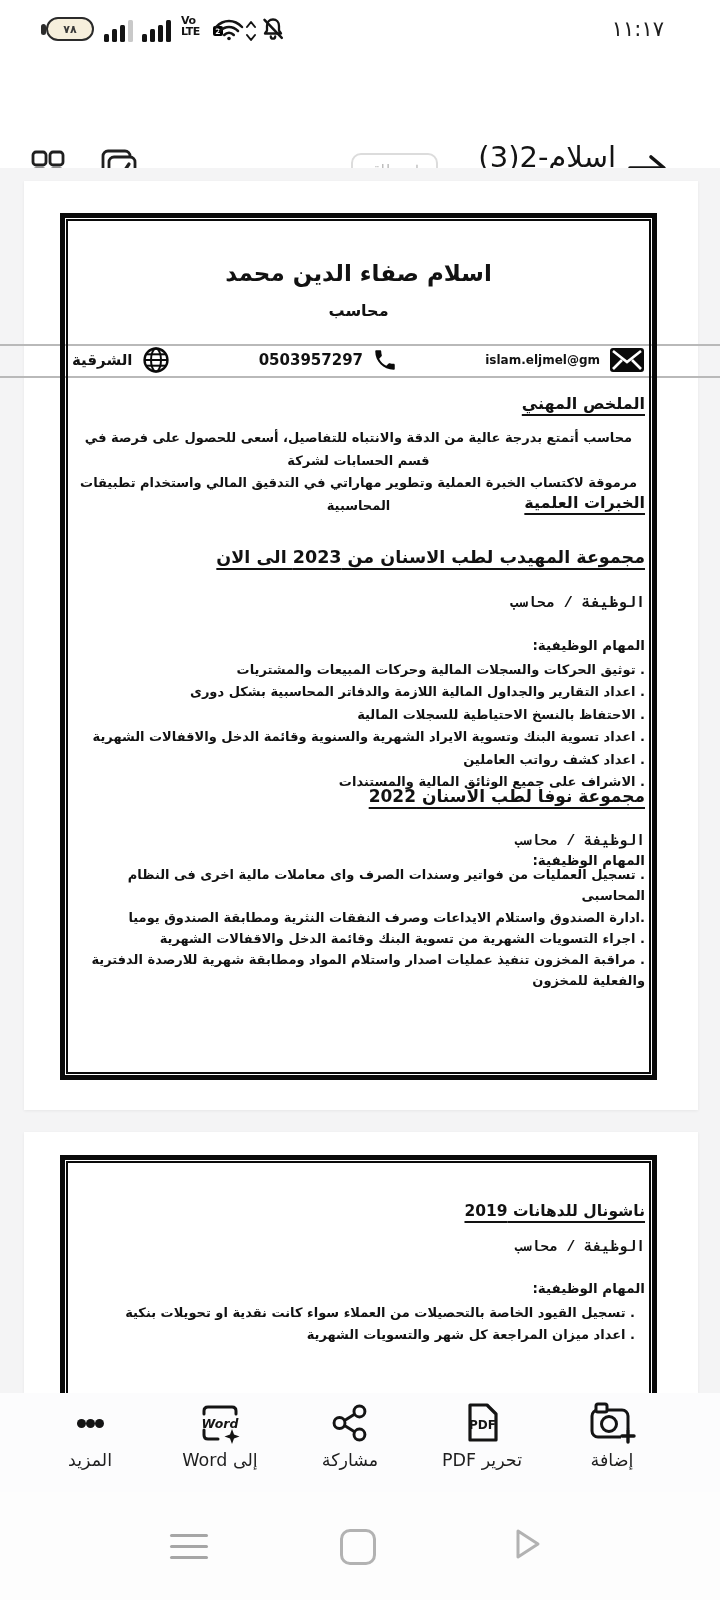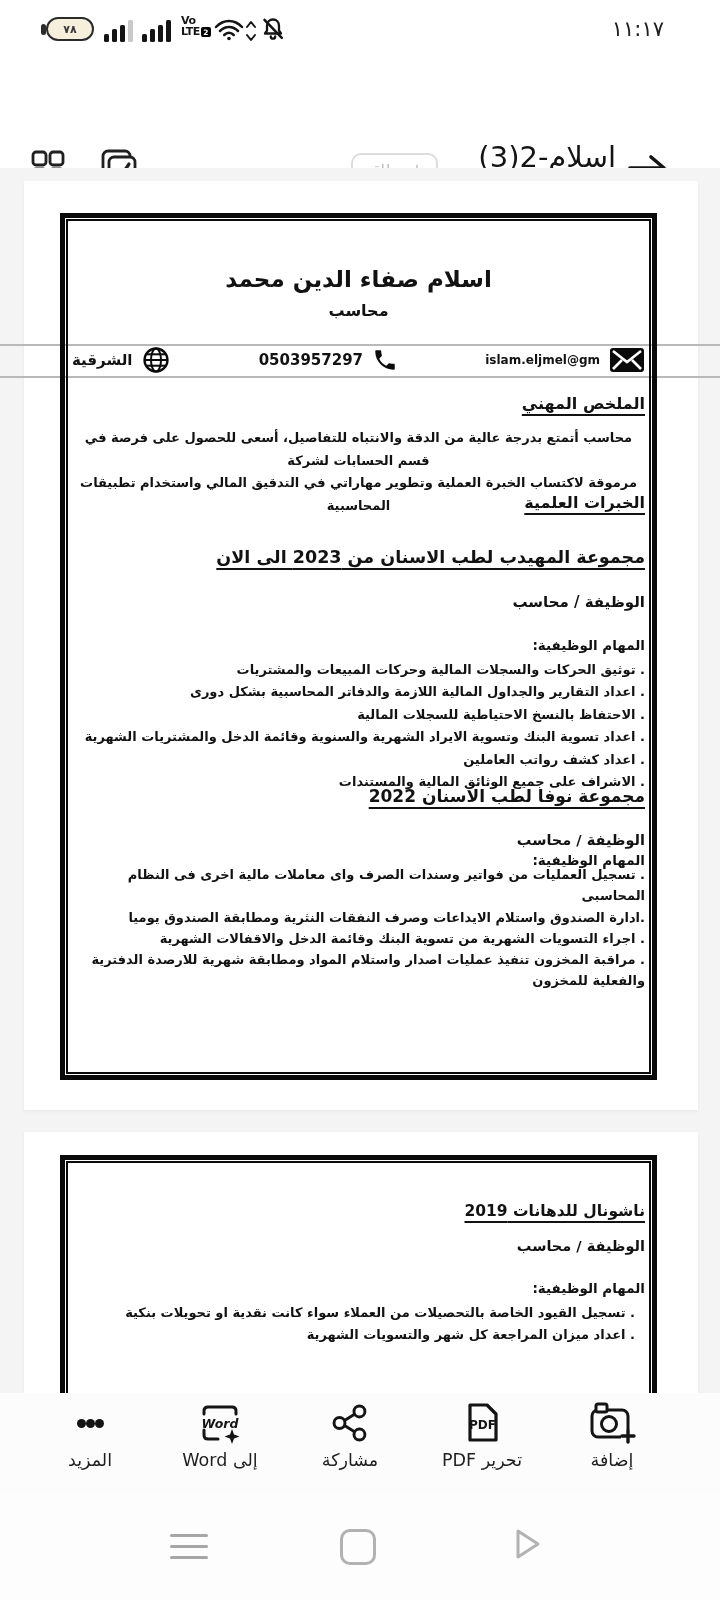--- a/index.html
+++ b/index.html
@@ -16,21 +16,21 @@
   .battery { position:absolute; left:46px; top:17px; width:48px; height:24px;
     border:2px solid #2b2b2b; border-radius:12px; background:#f6efdc;
     display:flex; align-items:center; justify-content:center;
     font-size:11px; font-weight:700; color:#3a3a3a; }
   .battery-nub { position:absolute; left:41px; top:24px; width:5px; height:11px; border-radius:3px; background:#2b2b2b; }
   .sigbars { position:absolute; top:19px; height:23px; display:flex; align-items:flex-end; gap:3px; }
   .sigbars i { display:block; width:5px; background:#141414; border-radius:1.5px; }
   .sb1{height:8px;} .sb2{height:13px;} .sb3{height:17px;} .sb4{height:22px;}
   .sig-dim { background:#c9c9c9 !important; }
   .volte { position:absolute; left:181px; top:15px; line-height:11px; font-weight:700; font-size:11px; color:#141414; letter-spacing:-0.5px; }
-  .volte-row { display:flex; align-items:flex-end; gap:1px; }
+  .volte-row { display:flex; gap:13px; }
   .volte-badge { width:10px; height:10px; background:#000; color:#fff; font-size:7.5px; font-weight:700;
     display:flex; align-items:center; justify-content:center; border-radius:2px; }
   .time { position:absolute; right:56px; top:17px; font-size:21px; color:#1d1d1d; }
 
   
   .app-bar { position:absolute; top:56px; left:0; width:720px; height:112px; background:#fff; }
   .icon-btn { display:flex; align-items:center; justify-content:center; }
   .title-wrap { position:absolute; right:104px; top:84px; padding-bottom:9px; border-bottom:3px dashed #a2a2a2; }
   .doc-title { font-size:29px; font-weight:500; color:#141414; direction:rtl; unicode-bidi:plaintext; }
   .card-pill { position:absolute; right:282px; top:97px; height:35px; padding:0 11px;
@@ -47,30 +47,30 @@
   .hr-divider { position:absolute; left:0; width:720px; height:2px; background:#b9b9b9; z-index:3; }
   .bbox { position:absolute; left:60px; width:597px; border:5px solid #0a0a0a; z-index:4; pointer-events:none; }
   .bbox-inner { position:absolute; inset:1px; border:2px solid #0a0a0a; }
   .bbox1 { top:45px; height:867px; }
   .bbox2 { top:987px; height:300px; border-bottom:none; }
   .bbox2 .bbox-inner { border-bottom:none; }
   .doc-content { position:absolute; z-index:5; left:72px; width:573px; direction:rtl; color:#121212; }
   .t-center { text-align:center; }
   .t-right { text-align:right; }
   .u { text-decoration:underline; text-decoration-thickness:2px; text-underline-offset:5px; }
-  .cv-name { top:98px; font-size:23px; font-weight:700; }
+  .cv-name { top:92px; font-size:23px; font-weight:700; }
   .cv-jobtitle { top:133px; font-size:16px; font-weight:700; }
   .contact-row { top:176px; height:32px; display:flex; align-items:center; justify-content:space-between; }
   .contact-item { display:flex; align-items:center; gap:9px; font-size:15px; font-weight:700; }
   .contact-item .ltr { direction:ltr; }
   .email-text { font-size:12px; }
   .sec-head { font-size:16px; font-weight:700; }
   .summary-line { font-size:13px; font-weight:700; line-height:22.5px; }
   .company { font-weight:700; }
-  .role { font-size:15px; font-weight:700; }
+  .role { font-size:15px; font-weight:700;font-family:Liberation Mono, monospace; }
   .tasks-head { font-size:13.5px; font-weight:700; }
   .tasks { font-size:13px; font-weight:700; }
   .tasks div { text-align:right; }
 
   
   .toolbar { position:absolute; top:1393px; left:0; width:720px; height:99px; background:#fcfcfd; }
   .tb-item { position:absolute; top:4px; display:flex; flex-direction:column; align-items:center; }
   .tb-icon { height:52px; display:flex; align-items:center; justify-content:center; }
   .tb-label { font-size:17.5px; color:#1f1f1f; direction:rtl; unicode-bidi:plaintext; margin-top:1px; }
   .dots i { display:block; width:9px; height:9px; border-radius:50%; background:#141414; margin:5px auto; }
@@ -216,21 +216,21 @@
 
     <div class="doc-content sec-head t-right" style="top:325px;"><span class="u">الخبرات العلمية</span></div>
 
     <div class="doc-content company t-right" style="top:379px; font-size:17.5px;"><span class="u">مجموعة المهيدب لطب الاسنان من 2023 الى الان</span></div>
     <div class="doc-content role t-right" style="top:425px;">الوظيفة / محاسب</div>
     <div class="doc-content tasks-head t-right" style="top:469px;">المهام الوظيفية:</div>
     <div class="doc-content tasks" style="top:491px; line-height:22.4px;">
       <div>. توثيق الحركات والسجلات المالية وحركات المبيعات والمشتريات</div>
       <div>. اعداد التقارير والجداول المالية اللازمة والدفاتر المحاسبية بشكل دورى</div>
       <div>. الاحتفاظ بالنسخ الاحتياطية للسجلات المالية</div>
-      <div>. اعداد تسوية البنك وتسوية الايراد الشهرية والسنوية وقائمة الدخل والمشتريات الشهرية</div>
+      <div>. اعداد تسوية البنك وتسوية الايراد الشهرية والسنوية وقائمة الدخل والاقفالات الشهرية</div>
       <div>. اعداد كشف رواتب العاملين</div>
       <div>. الاشراف على جميع الوثائق المالية والمستندات</div>
     </div>
 
     <div class="doc-content company t-right" style="top:618px; font-size:17px;"><span class="u">مجموعة نوفا لطب الاسنان 2022</span></div>
     <div class="doc-content role t-right" style="top:664px; font-size:14.5px;">الوظيفة / محاسب</div>
     <div class="doc-content tasks-head t-right" style="top:684px;">المهام الوظيفية:</div>
     <div class="doc-content tasks" style="top:696px; line-height:21.3px;">
       <div>. تسجيل العمليات من فواتير وسندات الصرف واى معاملات مالية اخرى فى النظام المحاسبى</div>
       <div>.ادارة الصندوق واستلام الايداعات وصرف النفقات النثرية ومطابقة الصندوق يوميا</div>

